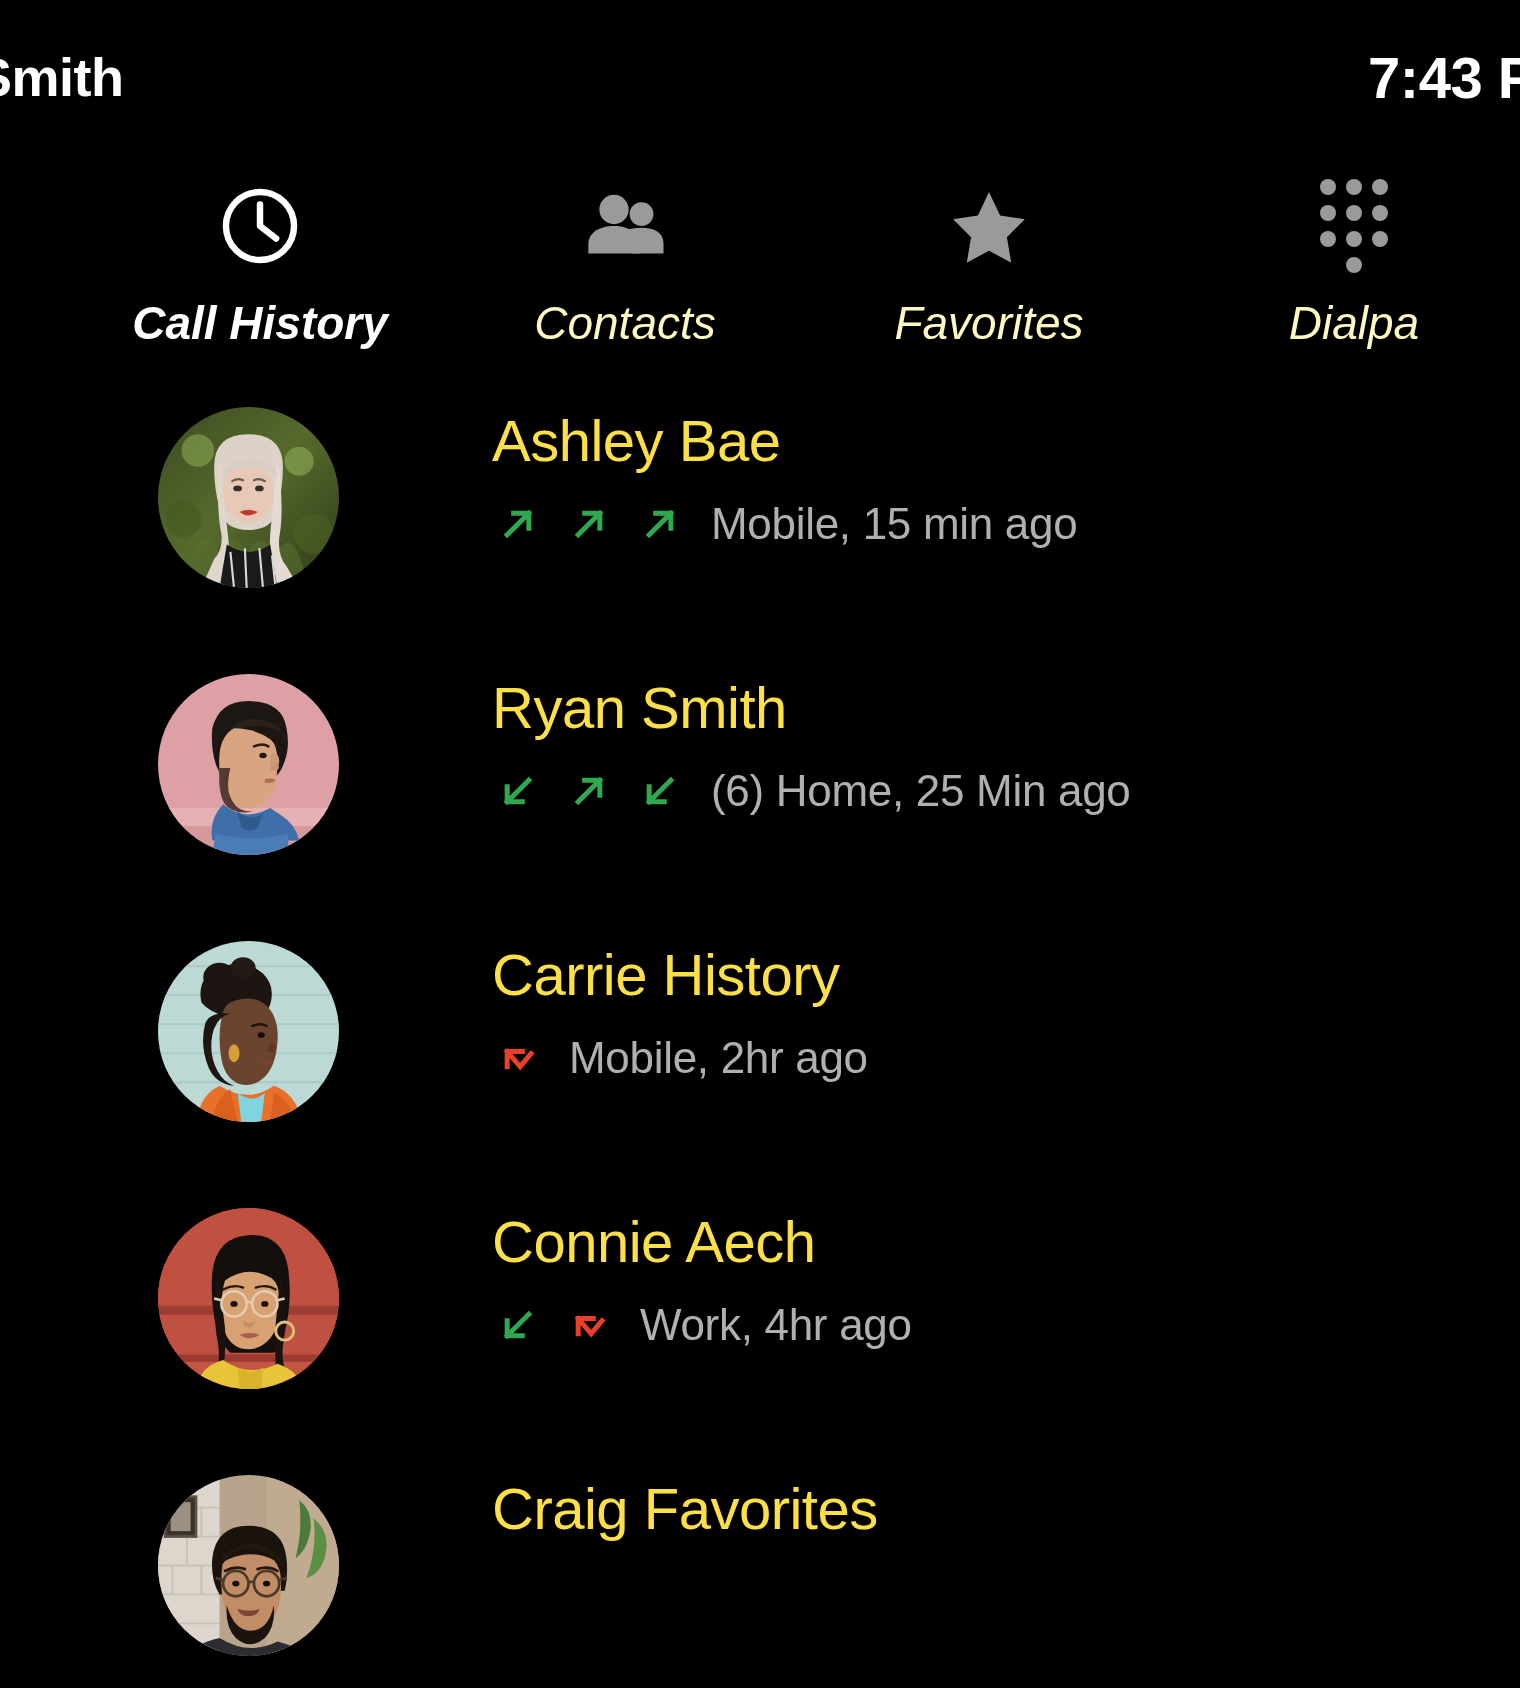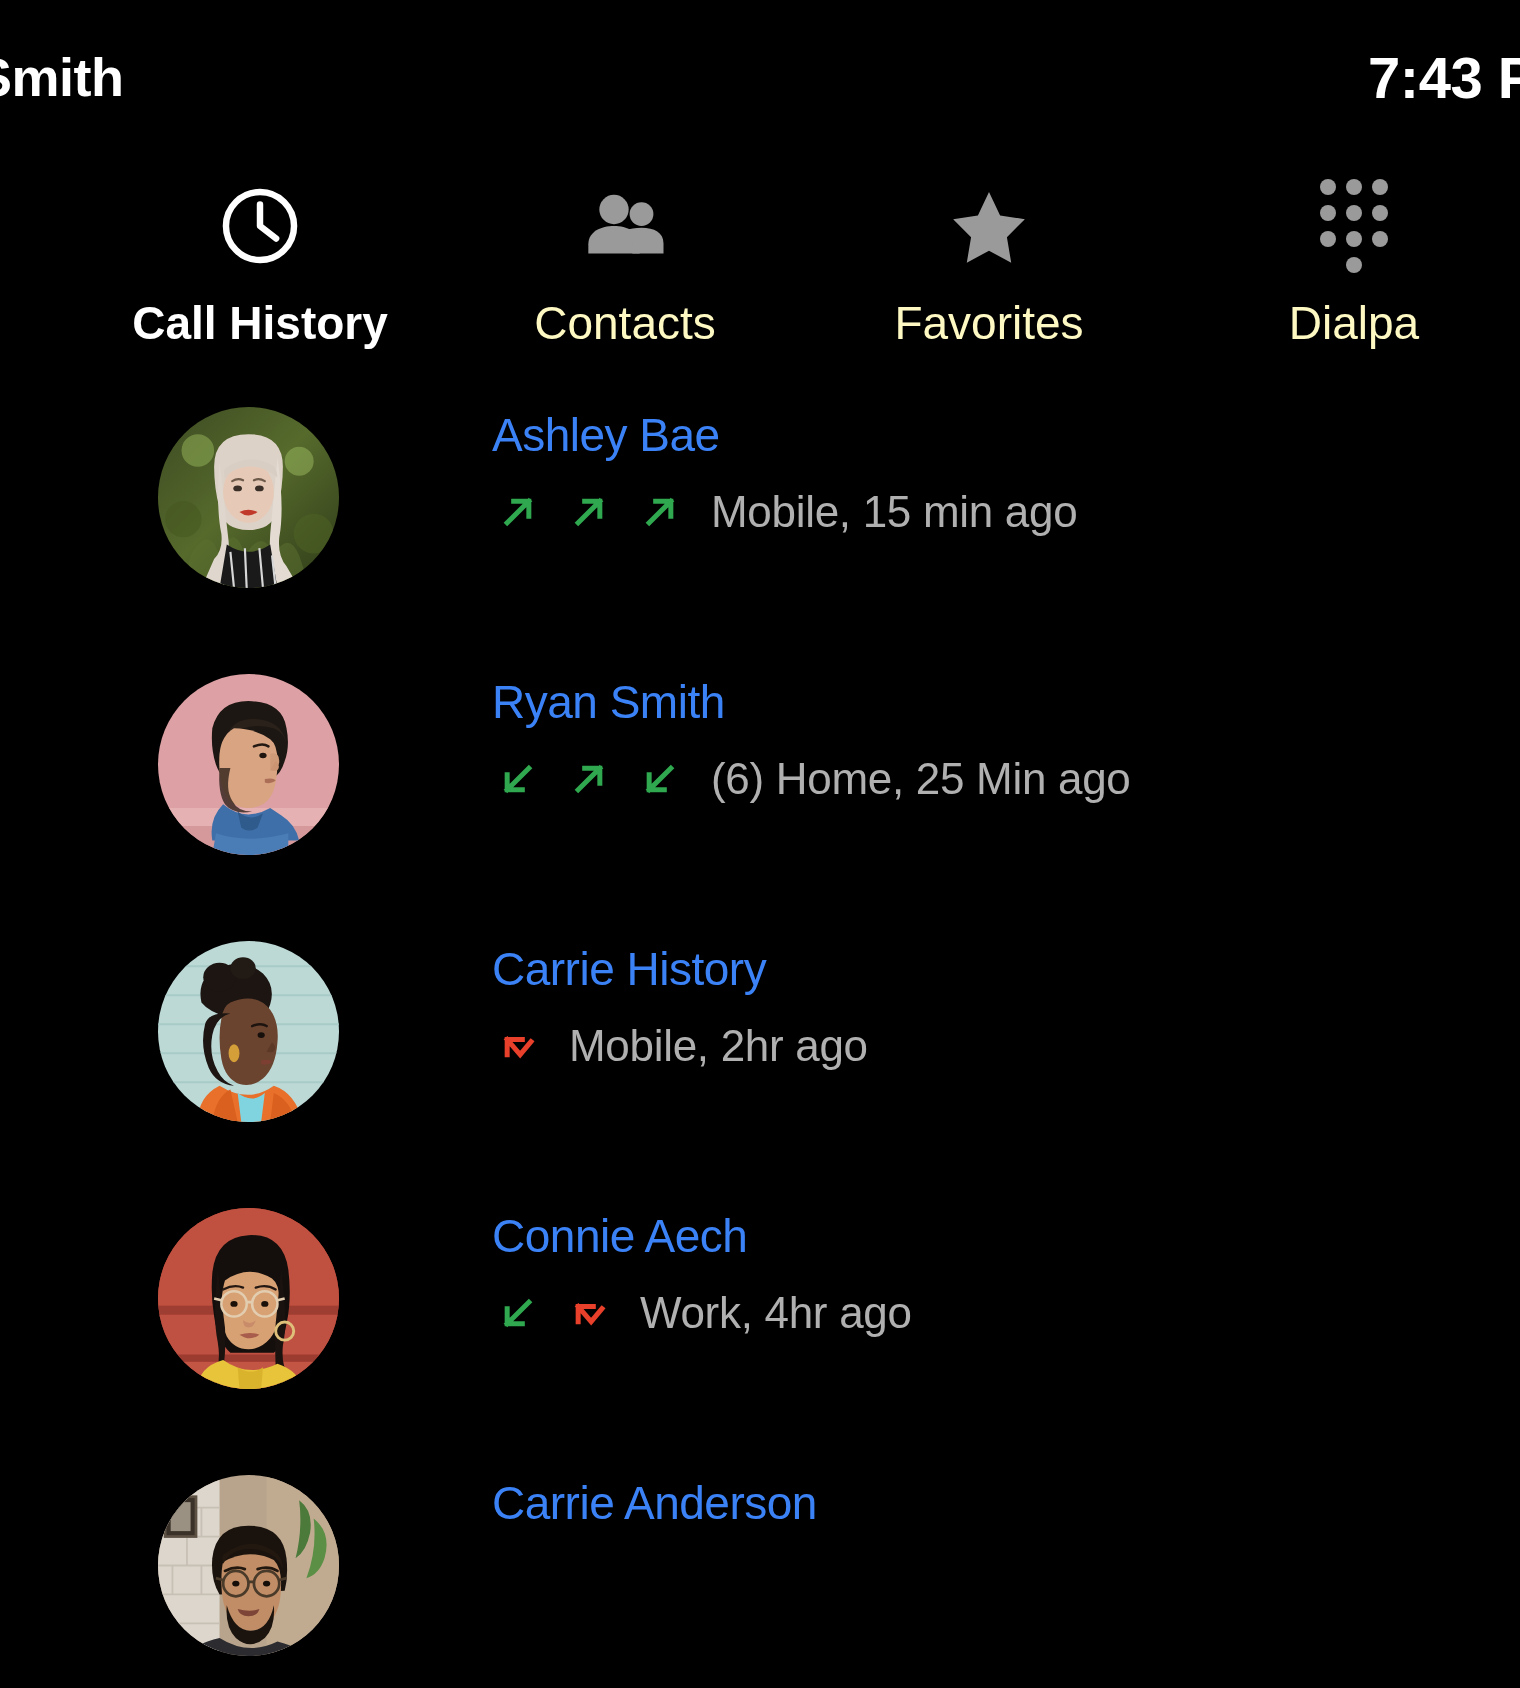--- a/index.html
+++ b/index.html
@@ -23,21 +23,21 @@
   }
   .status-right{
     position:absolute; right:-16px; top:44px;
     font-size:58px; font-weight:700; color:#ffffff;
     white-space:nowrap; letter-spacing:-0.5px;
   }
 
   
   .tab-bar{
     position:absolute; left:0; top:160px;
-    width:1520px; height:220px;
+    width:1520px; height:220px;font-style:italic;
   }
   .tab{
     position:absolute; top:0;
     width:364px; height:200px;
     display:flex; flex-direction:column;
     align-items:center; justify-content:flex-start;
   }
   .tab-icon{
     height:96px; width:96px;
     display:flex; align-items:center; justify-content:center;
@@ -76,21 +76,21 @@
     flex:0 0 auto;
   }
   .avatar svg{ display:block; width:181px; height:181px; }
 
   .call-text{
     margin-left:153px;
     padding-top:8px;
     min-width:0;
   }
   .call-name{
-    font-size:46px; font-weight:400; color:#3b82f6;
+    font-size:58px; font-weight:400; color:#fde047;
     white-space:nowrap; line-height:1.0;
     letter-spacing:-0.5px;
   }
   .call-meta{
     margin-top:28px;
     display:flex; align-items:center;
     white-space:nowrap;
   }
   .arrow{
     display:inline-block;
@@ -391,17 +391,17 @@
         <ellipse cx="43" cy="60" rx="2" ry="1.6" fill="#150d08"></ellipse>
         <ellipse cx="60" cy="60" rx="2" ry="1.6" fill="#150d08"></ellipse>
         <path d="M37 53 q6-3 11-1" stroke="#221810" stroke-width="1.5" fill="none" stroke-linecap="round"></path>
         <path d="M55 52 q6-2 11 1" stroke="#221810" stroke-width="1.5" fill="none" stroke-linecap="round"></path>
         <path d="M38 72 q4 14 13 14 q10 0 13-14 q1 12-5 18 q-8 7-16 0 q-6-6-5-18 Z" fill="#1b130d"></path>
         <path d="M44 74 q7 2 12 0 q-1 4-6 4 q-5 0-6-4 Z" fill="#7d4438"></path>
         <path d="M34 90 q16 10 32 2 q14 4 16 8 L18 100 q2-7 16-10 Z" fill="#2b2b30"></path>
       </svg>
     </div>
     <div class="call-text">
-      <div class="call-name">Carrie Anderson</div>
+      <div class="call-name">Craig Favorites</div>
     </div>
   </div>
 
 </div>
 
 </body></html>

